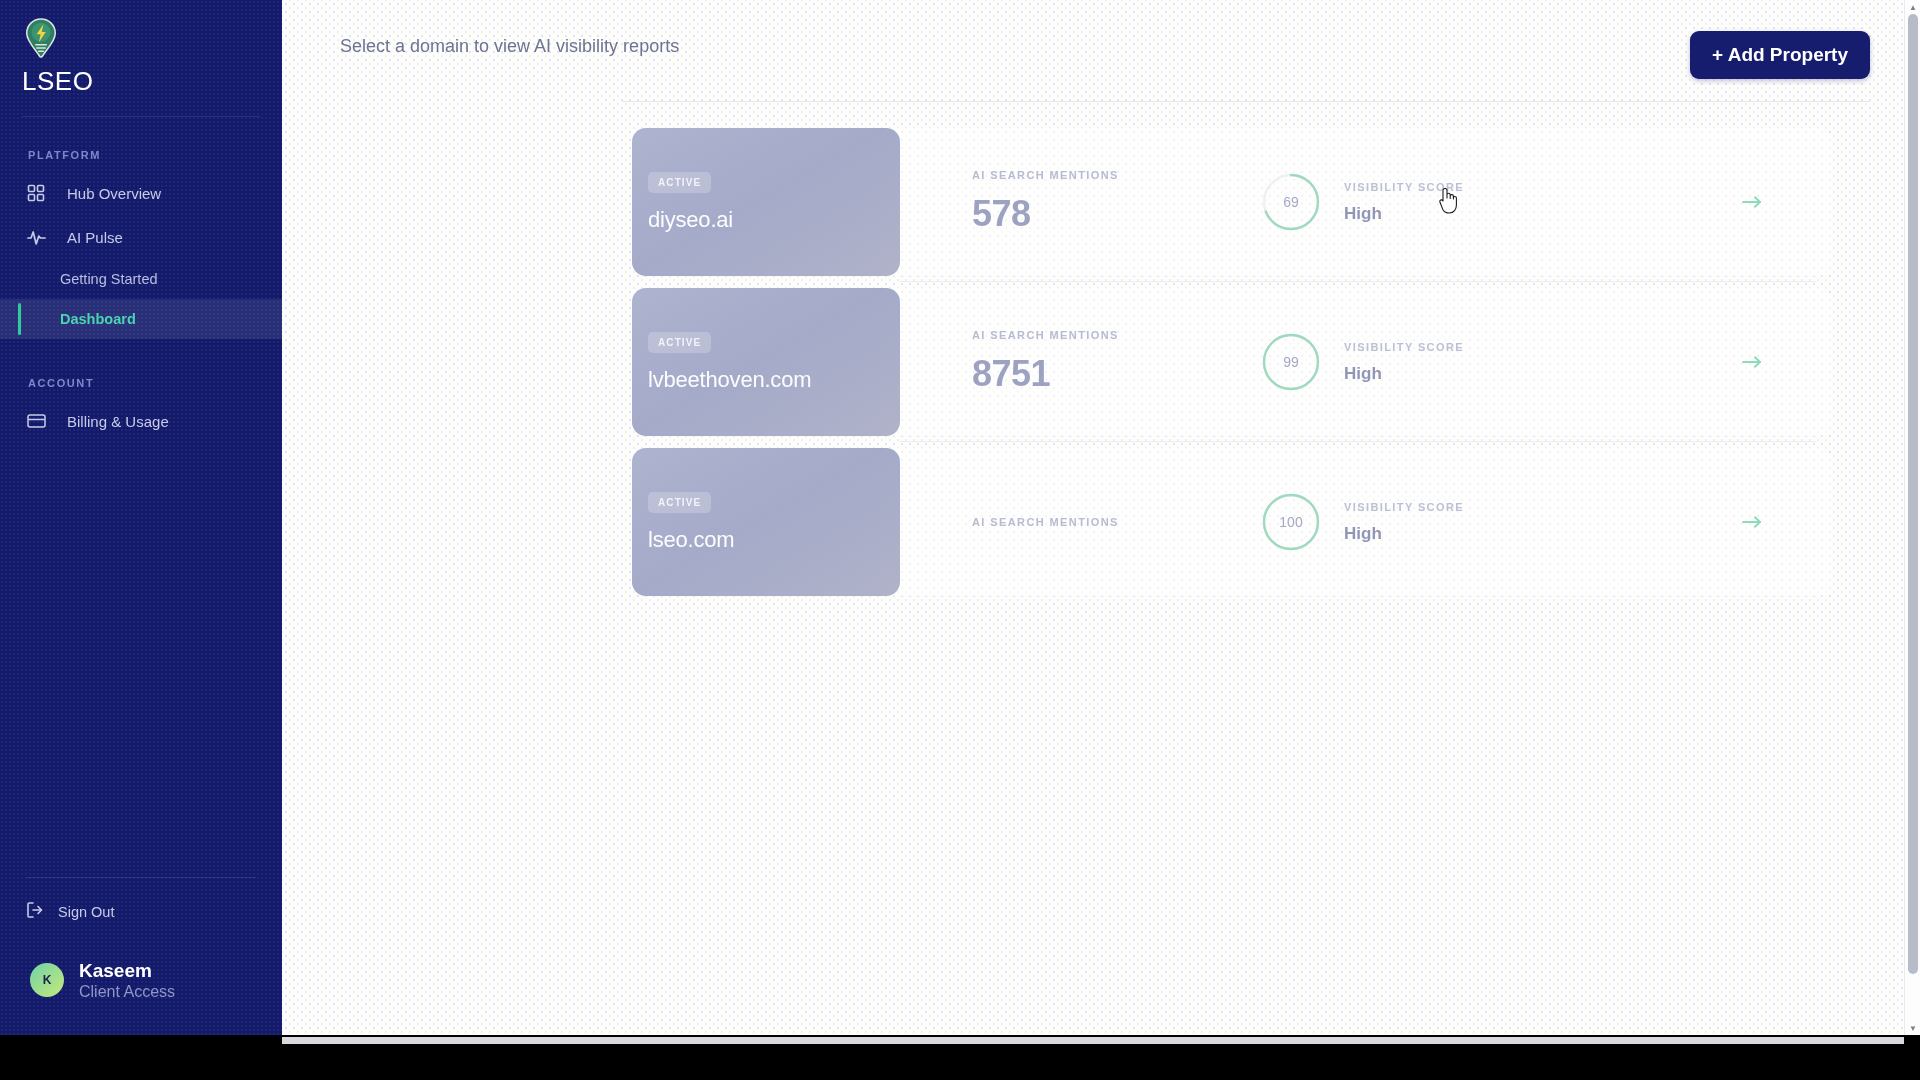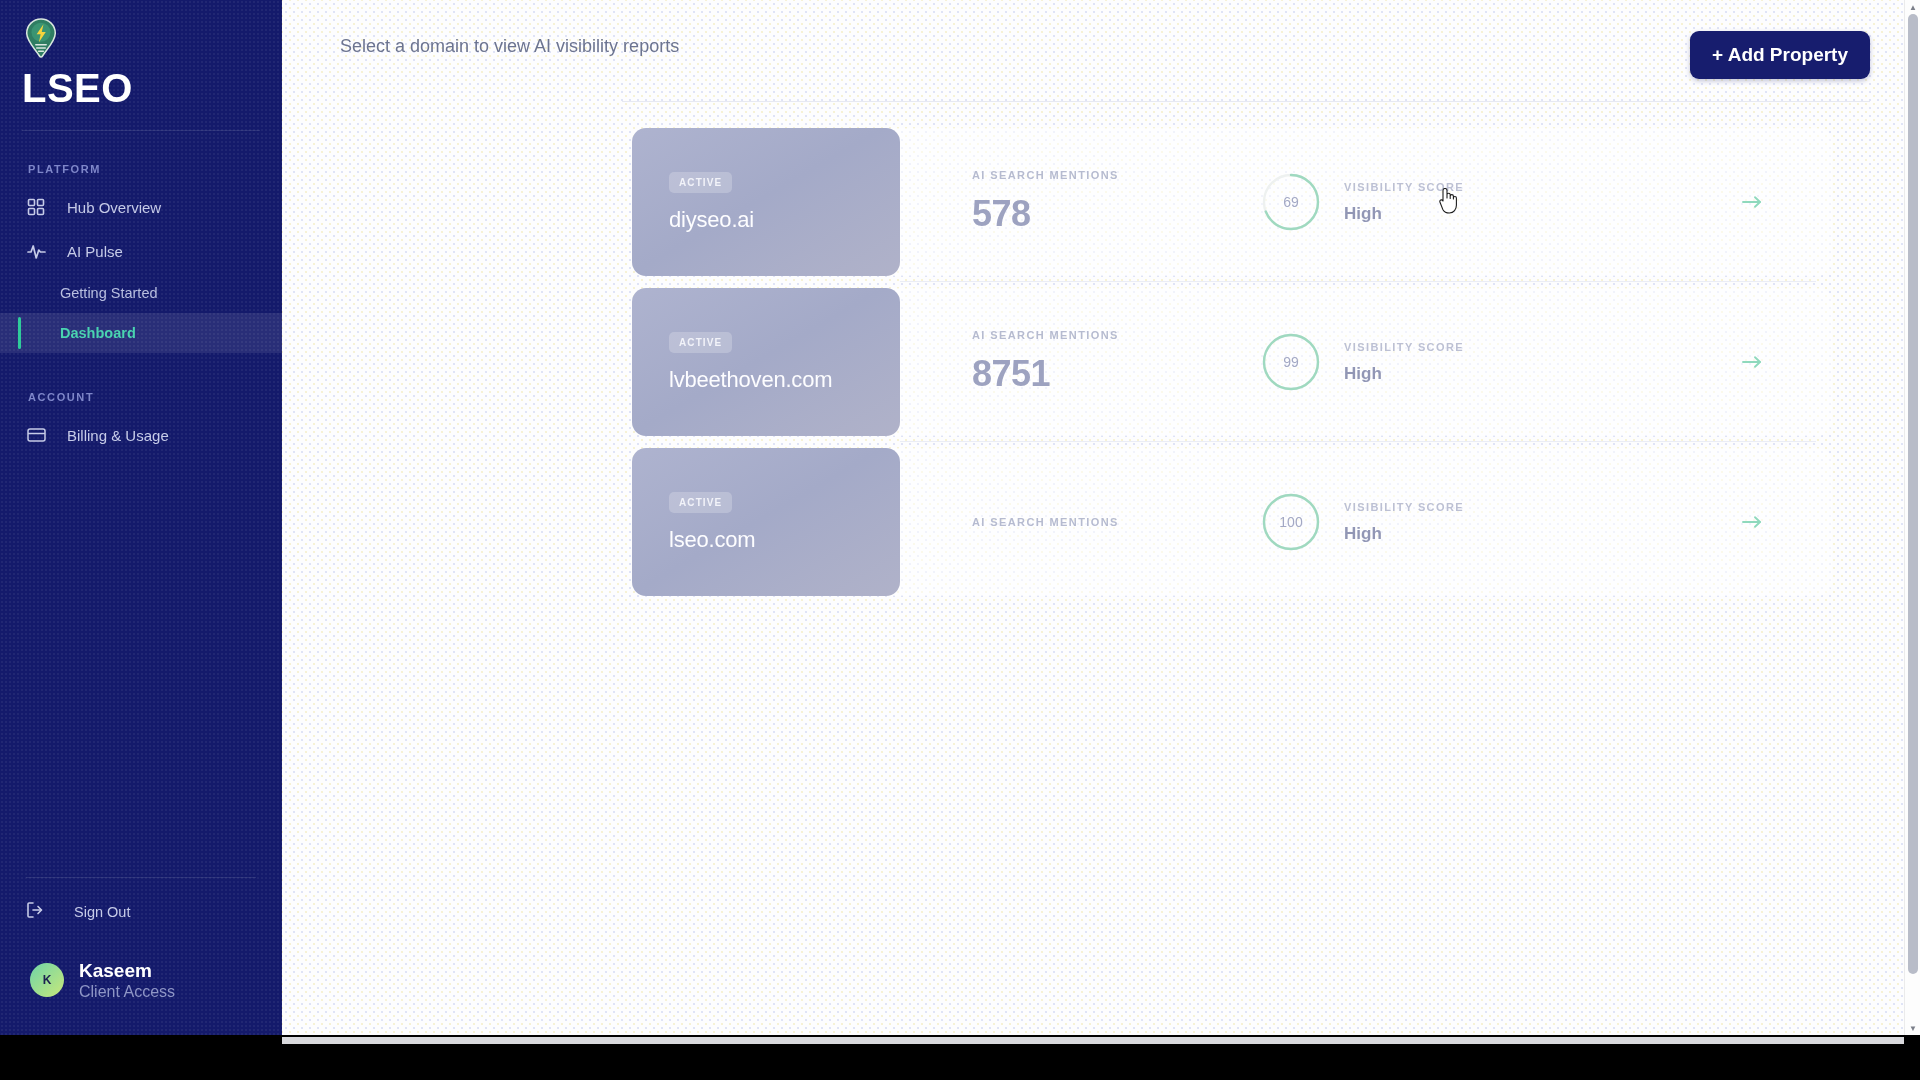--- a/index.html
+++ b/index.html
@@ -38,22 +38,22 @@
   .brand {
     padding: 18px 0 0 22px;
   }
   .brand-mark {
     width: 34px;
     height: 40px;
     margin-left: 2px;
   }
   .brand-name {
     margin-top: 6px;
-    font-size: 40px;
-    font-weight: 700;
+    font-size: 26px;
+    font-weight: 400;
     letter-spacing: 0.5px;
     color: #ffffff;
     line-height: 1;
   }
 
   .brand-divider {
     margin: 22px 22px 0 22px;
     height: 1px;
     background: rgba(255,255,255,0.10);
   }
@@ -119,21 +119,21 @@
 
   .signout-divider {
     margin: 0 26px 14px 26px;
     height: 1px;
     background: rgba(255,255,255,0.10);
   }
 
   .signout {
     display: flex;
     align-items: center;
-    gap: 30px;
+    gap: 14px;
     height: 40px;
     padding: 0 26px;
     color: #c6cbe8;
     font-size: 14.5px;
     font-weight: 500;
     cursor: pointer;
     margin-bottom: 28px;
   }
 
   .user-box {
@@ -250,21 +250,21 @@
   .card-domain {
     position: relative;
     width: 268px;
     height: 148px;
     border-radius: 14px;
     background: linear-gradient(150deg, #aeb3cf 0%, #a4aac8 48%, #b0b2c9 100%);
     flex: 0 0 268px;
     display: flex;
     flex-direction: column;
     justify-content: center;
-    padding-left: 37px;
+    padding-left: 16px;
     overflow: hidden;
   }
   .badge {
     display: inline-block;
     align-self: flex-start;
     background: rgba(255,255,255,0.22);
     color: #f2f3f9;
     font-size: 10px;
     font-weight: 700;
     letter-spacing: 1.1px;

